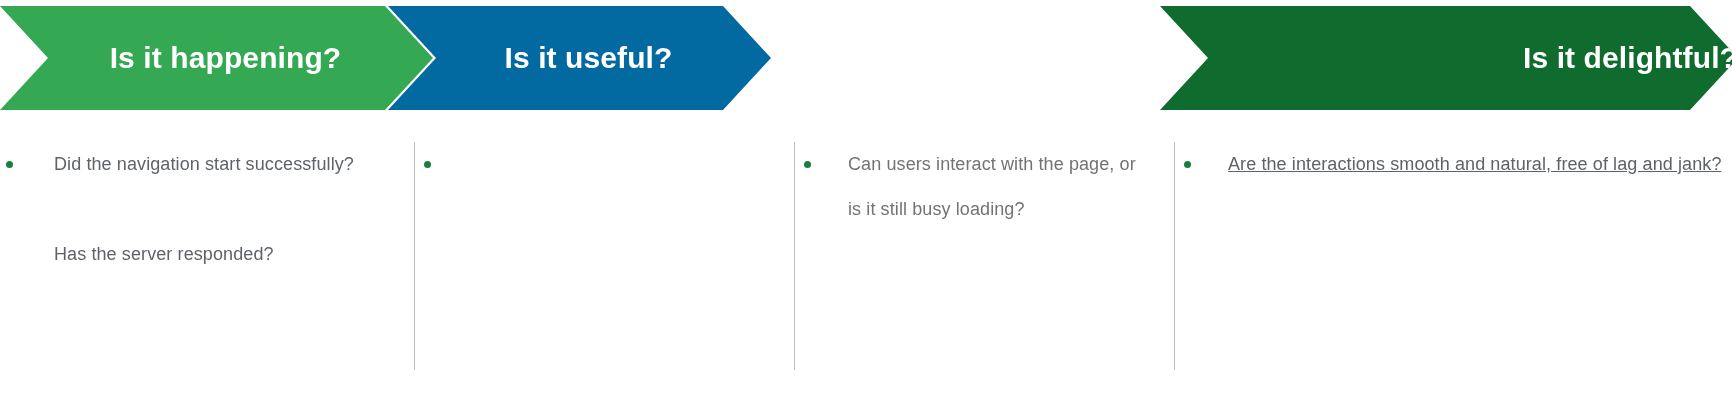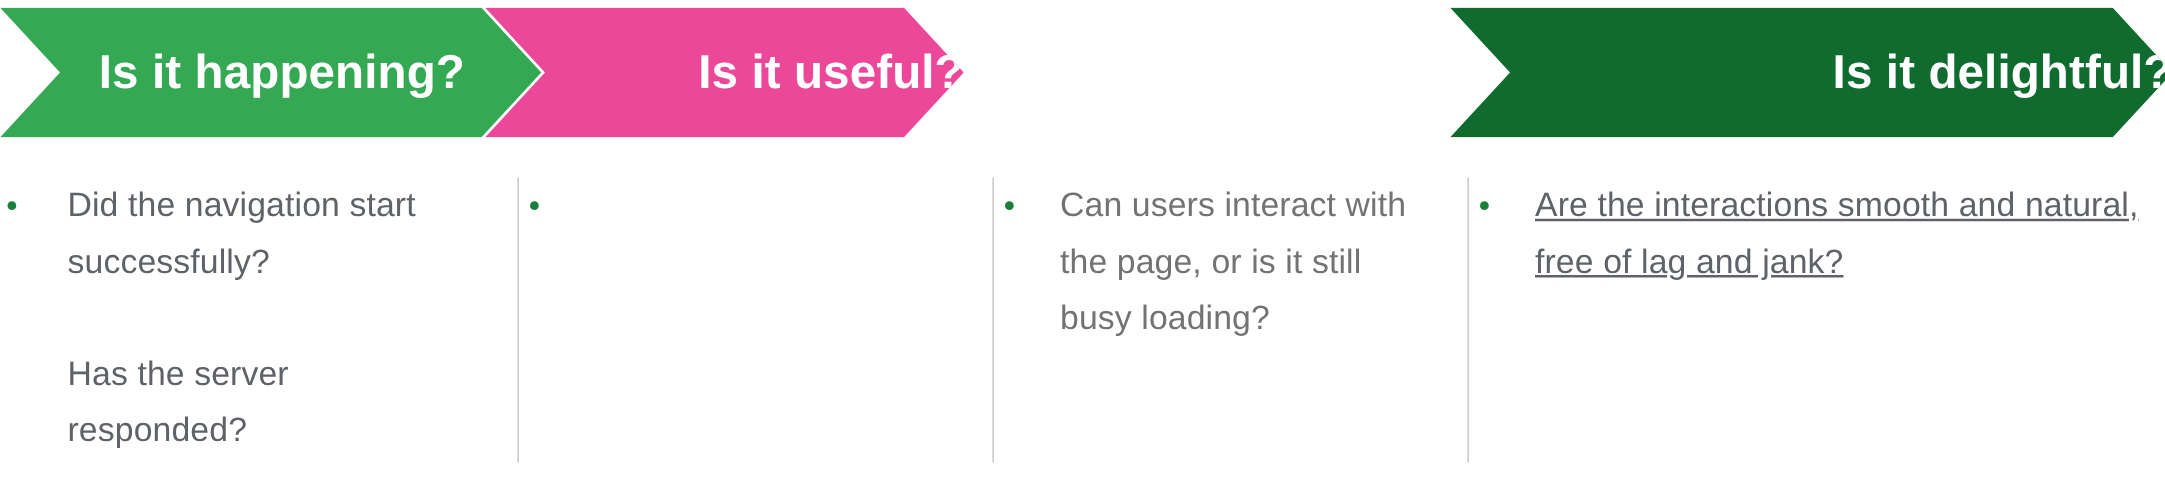--- a/index.html
+++ b/index.html
@@ -34,21 +34,21 @@
     top: 0;
     height: 104px;
     display: flex;
     align-items: center;
     justify-content: center;
   }
 
   .chevron-label {
     position: relative;
     color: #ffffff;
-    font-size: 38px;
+    font-size: 30px;
     font-weight: 700;
     letter-spacing: 0.1px;
     line-height: 1;
     white-space: nowrap;
     padding-left: 18px;
   }
 
   
   .chev-0 {
     left: 0px;
@@ -124,42 +124,42 @@
 
   .col-1 .bullet-block,
   .col-2 .bullet-block,
   .col-3 .bullet-block { padding-left: 88px; }
   .col-1 .bullet-dot,
   .col-2 .bullet-dot,
   .col-3 .bullet-dot   { left: 44px; }
 
   .para {
     color: #5f6368;
-    font-size: 27px;
+    font-size: 18px;
     line-height: 45px;
     font-weight: 400;
     letter-spacing: 0.1px;
   }
 
   .para.second {
     margin-top: 45px;
   }
 </style>
 </head>
 <body>
 
 <div id="page">
 
   <div id="chevron-band">
 
     <div class="chevron chev-0" style="background: rgb(52, 168, 83);">
       <span class="chevron-label" style="color: rgb(255, 255, 255);">Is it happening?</span>
     </div>
 
-    <div class="chevron chev-1" style="background: #ec4899; justify-content: flex-end;">
+    <div class="chevron chev-1" style="background: #0369a1;">
       <span class="chevron-label" style="color: rgb(255, 255, 255);">Is it useful?</span>
     </div>
 
 
     <div class="chevron chev-3" style="background: rgb(15, 107, 46);">
       <span class="chevron-label" style="color: rgb(255, 255, 255);">Is it delightful?</span>
     </div>
 
   </div>
 

